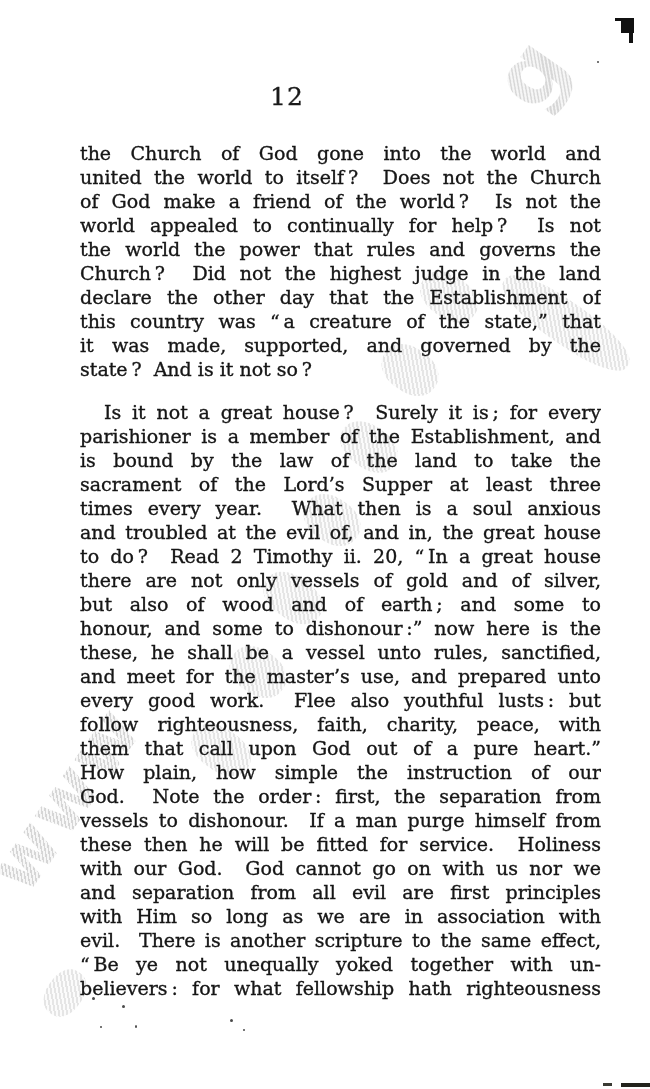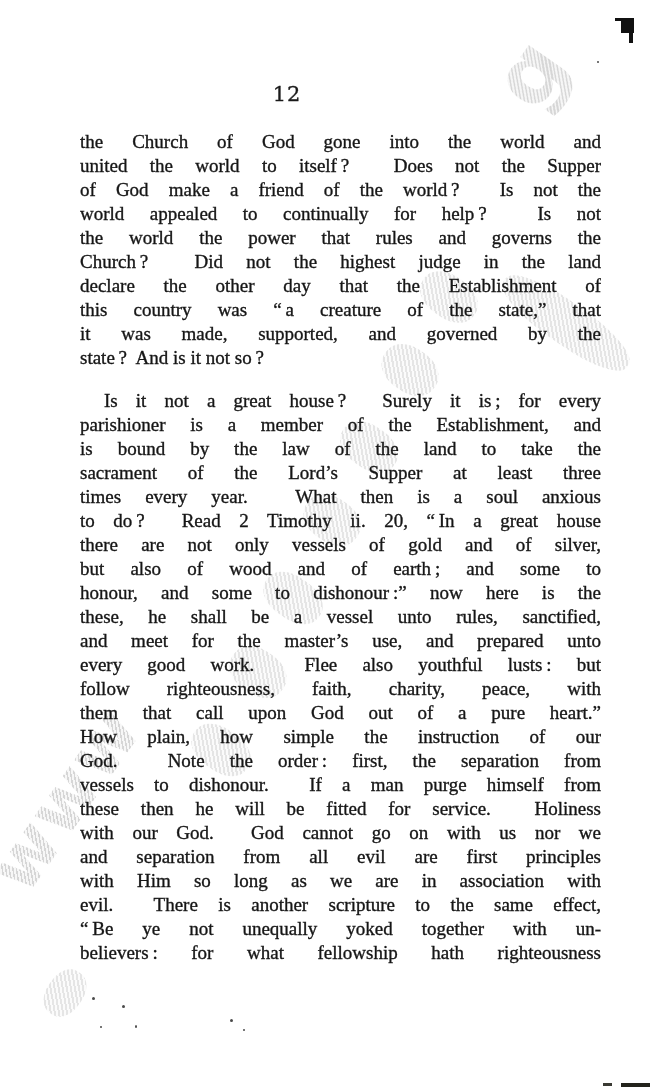--- a/index.html
+++ b/index.html
@@ -6,28 +6,27 @@
   .page{
     position:relative;
     width:650px;height:1089px;
     background:#ffffff;
     overflow:hidden;
     font-family:"DejaVu Serif","Liberation Serif",serif;
     color:#141414;
   }
   .page-number{
     position:absolute;left:0;top:82px;width:574px;
-    text-align:center;font-size:21px;letter-spacing:1px;
+    text-align:center;font-size:25px;letter-spacing:1px;
     color:#1a1a1a;-webkit-text-stroke:0.3px #1a1a1a;
     z-index:3;
   }
   .textblock{
-    position:absolute;left:80px;top:130px;width:521px;
+    position:absolute;left:80px;top:141px;width:521px;
     z-index:3;
-    font-family:Liberation Serif, serif;
   }
   .line{
     height:24px;line-height:24px;font-size:19px;
     text-align:justify;text-align-last:justify;
     white-space:pre-wrap;overflow:hidden;
     color:#161616;-webkit-text-stroke:0.35px #161616;
   }
   .line.end{text-align-last:left;}
   .line.indent{text-indent:24px;margin-top:19px;}
   
@@ -64,35 +63,36 @@
   <div class="wm wm-blob" style="left:310px;top:490px;width:44px;height:60px;"></div>
   <div class="wm wm-blob" style="left:348px;top:416px;width:42px;height:62px;"></div>
   <div class="wm wm-blob" style="left:388px;top:340px;width:44px;height:60px;"></div>
   <div class="wm wm-blob" style="left:428px;top:266px;width:42px;height:62px;"></div>
   <div class="wm wm-blob" style="left:545px;top:248px;width:42px;height:150px;"></div>
 
   <div class="page-number">12</div>
 
   <div class="textblock">
     <div class="line">the Church of God gone into the world and</div>
-    <div class="line">united the world to itself ?  Does not the Supper</div>
+    <div class="line">united the world to itself ?  Does not the Church</div>
     <div class="line">of God make a friend of the world ?  Is not the</div>
     <div class="line">world appealed to continually for help ?  Is not</div>
     <div class="line">the world the power that rules and governs the</div>
     <div class="line">Church ?  Did not the highest judge in the land</div>
     <div class="line">declare the other day that the Establishment of</div>
     <div class="line">this country was “ a creature of the state,” that</div>
     <div class="line">it was made, supported, and governed by the</div>
     <div class="line end">state ?  And is it not so ?</div>
 
     <div class="line indent">Is it not a great house ?  Surely it is ; for every</div>
     <div class="line">parishioner is a member of the Establishment, and</div>
     <div class="line">is bound by the law of the land to take the</div>
     <div class="line">sacrament of the Lord’s Supper at least three</div>
     <div class="line">times every year.  What then is a soul anxious</div>
+    <div class="line">and troubled at the evil of, and in, the great house</div>
     <div class="line">to do ?  Read 2 Timothy ii. 20, “ In a great house</div>
     <div class="line">there are not only vessels of gold and of silver,</div>
     <div class="line">but also of wood and of earth ; and some to</div>
     <div class="line">honour, and some to dishonour :” now here is the</div>
     <div class="line">these, he shall be a vessel unto rules, sanctified,</div>
     <div class="line">and meet for the master’s use, and prepared unto</div>
     <div class="line">every good work.  Flee also youthful lusts : but</div>
     <div class="line">follow righteousness, faith, charity, peace, with</div>
     <div class="line">them that call upon God out of a pure heart.”</div>
     <div class="line">How plain, how simple the instruction of our</div>

